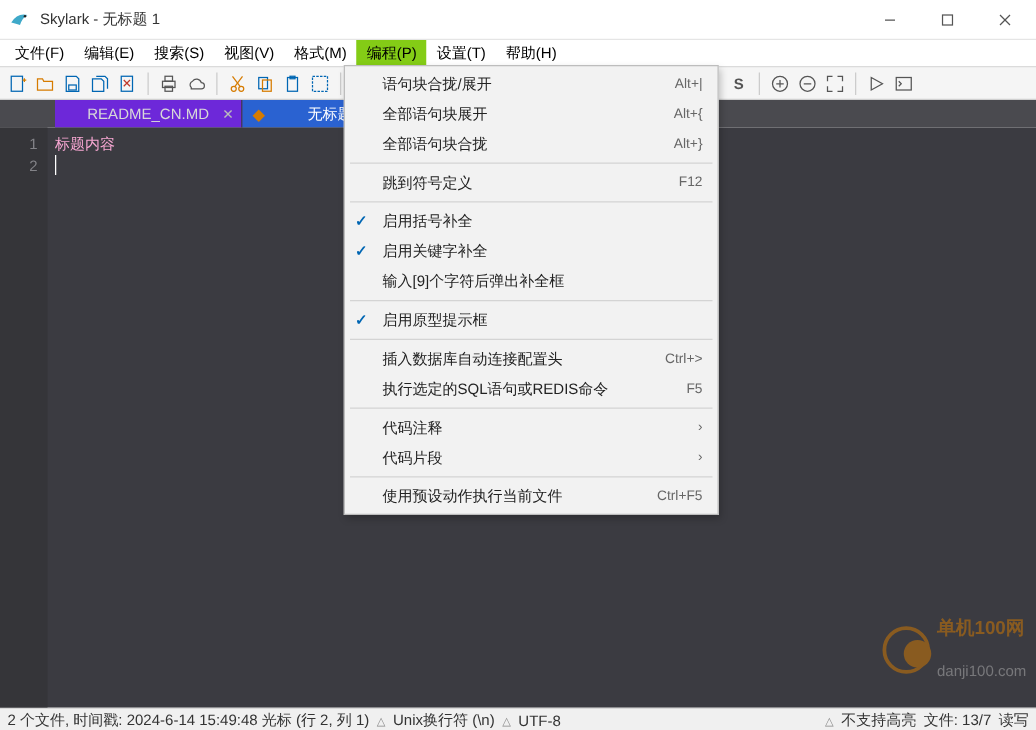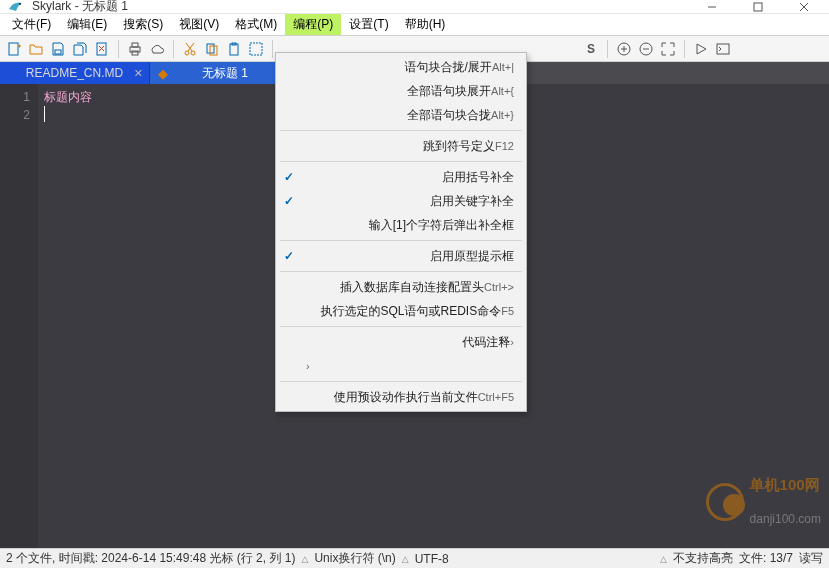--- a/index.html
+++ b/index.html
@@ -1,46 +1,46 @@
 <!DOCTYPE html>
 <html><head>
 <meta charset="utf-8">
 <style>
 * { margin: 0; padding: 0; box-sizing: border-box; font-family: "Microsoft YaHei", "Segoe UI", Tahoma, sans-serif; font-size: 12px; }
 body { width: 829px; height: 584px; background: #fff; overflow: hidden; position: relative; }
 
-.titlebar { height: 14px; display: flex; align-items: center; padding: 0 2px; background: #fff; border-bottom: 1px solid #e5e5e5; }
+.titlebar { height: 32px; display: flex; align-items: center; padding: 0 2px; background: #fff; border-bottom: 1px solid #e5e5e5; }
 .titlebar .app-icon { width: 20px; height: 20px; margin: 0 6px 0 4px; }
 .titlebar .title { flex: 1; color: #333; }
 .titlebar .winbtn { width: 46px; height: 30px; display: flex; align-items: center; justify-content: center; color: #555; }
 
 .menubar { height: 22px; display: flex; align-items: stretch; background: #fff; border-bottom: 1px solid #d0d0d0; padding-left: 4px; text-align: center; }
 .menubar .menuitem { padding: 0 8px; display: flex; align-items: center; color: #000; cursor: default; }
-.menubar .menuitem.active { background: #bef264; }
+.menubar .menuitem.active { background: #84cc16; }
 
 .toolbar { height: 26px; display: flex; align-items: center; background: #f5f5f5; border-bottom: 1px solid #d0d0d0; padding: 0 4px; gap: 2px; }
 .toolbar .tbtn { width: 20px; height: 20px; display: flex; align-items: center; justify-content: center; color: #0066b3; }
 .toolbar .tbtn.orange { color: #d67b00; }
 .toolbar .tbtn.dark { color: #555; }
 .toolbar .tsep { width: 1px; height: 18px; background: #ccc; margin: 0 4px; }
 
 .tabbar { height: 22px; display: flex; background: #4a4a4f; }
 .tab { height: 22px; display: flex; align-items: center; padding: 0 24px 0 24px; position: relative; color: #d8d8d8; font-size: 11px; min-width: 150px; justify-content: center; cursor: default; }
-.tab.inactive { background: #1d4ed8; border-right: 1px solid #3a3a3f; }
+.tab.inactive { background: #6d28d9; border-right: 1px solid #3a3a3f; margin-left: 44px; }
 .tab.active { background: #2a62d1; color: #fff; }
 .tab .dirty { position: absolute; left: 8px; color: #d67b00; font-size: 13px; }
 .tab .close { position: absolute; right: 6px; font-size: 11px; color: #bbb; }
 
 .editor { display: flex; height: 464px; background: #3b3b41; position: relative; }
 .gutter { width: 38px; background: #353539; padding-top: 4px; text-align: right; color: #838388; font-family: Consolas, monospace; font-size: 13px; line-height: 18px; }
 .gutter div { padding-right: 8px; }
 .code { flex: 1; padding: 4px 6px 0 6px; color: #f9a8d4; font-family: Consolas, "Microsoft YaHei", monospace; font-size: 13px; line-height: 18px; position: relative; }
 .code .caret { position: absolute; left: 6px; top: 22px; width: 1px; height: 16px; background: #fff; }
 
-.dropdown { position: absolute; left: 275px; top: 52px; width: 252px; background: #f2f2f2; border: 1px solid #bdbdbd; box-shadow: 2px 3px 6px rgba(0,0,0,0.25); z-index: 10; padding: 2px 0; text-align: right; }
+.dropdown { position: absolute; left: 275px; top: 52px; width: 300px; background: #f2f2f2; border: 1px solid #bdbdbd; box-shadow: 2px 3px 6px rgba(0,0,0,0.25); z-index: 10; padding: 2px 0; }
 .dropdown .row { display: flex; align-items: center; height: 24px; padding: 0 12px 0 30px; color: #222; cursor: default; position: relative; }
 .dropdown .row .check { position: absolute; left: 8px; color: #0066b3; font-weight: bold; }
 .dropdown .row .label { flex: 1; }
 .dropdown .row .accel { color: #666; font-size: 11px; }
 .dropdown .sep { height: 1px; background: #d4d4d4; margin: 3px 4px; }
 
 .statusbar { height: 20px; display: flex; align-items: center; background: #f0f0f0; border-top: 1px solid #d0d0d0; font-size: 11px; color: #333; padding: 4px 6px; gap: 6px; }
 .statusbar .cell { display: flex; align-items: center; gap: 4px; }
 .statusbar .tri { color: #888; font-size: 9px; }
 .statusbar .spacer { flex: 1; }
@@ -257,21 +257,21 @@
     <div class="sep"></div>
     <div class="row">
       <span class="check">✓</span>
       <span class="label">启用括号补全</span>
     </div>
     <div class="row">
       <span class="check">✓</span>
       <span class="label">启用关键字补全</span>
     </div>
     <div class="row">
-      <span class="label">输入[1]个字符后弹出补全框</span>
+      <span class="label">输入[9]个字符后弹出补全框</span>
     </div>
     <div class="sep"></div>
     <div class="row">
       <span class="check">✓</span>
       <span class="label">启用原型提示框</span>
     </div>
     <div class="sep"></div>
     <div class="row">
       <span class="label">插入数据库自动连接配置头</span>
       <span class="accel">Ctrl+&gt;</span>
@@ -279,20 +279,21 @@
     <div class="row">
       <span class="label">执行选定的SQL语句或REDIS命令</span>
       <span class="accel">F5</span>
     </div>
     <div class="sep"></div>
     <div class="row">
       <span class="label">代码注释</span>
       <span class="accel">›</span>
     </div>
     <div class="row">
+      <span class="label">代码片段</span>
       <span class="accel">›</span>
     </div>
     <div class="sep"></div>
     <div class="row">
       <span class="label">使用预设动作执行当前文件</span>
       <span class="accel">Ctrl+F5</span>
     </div>
   </div>
 
 <div class="statusbar">

